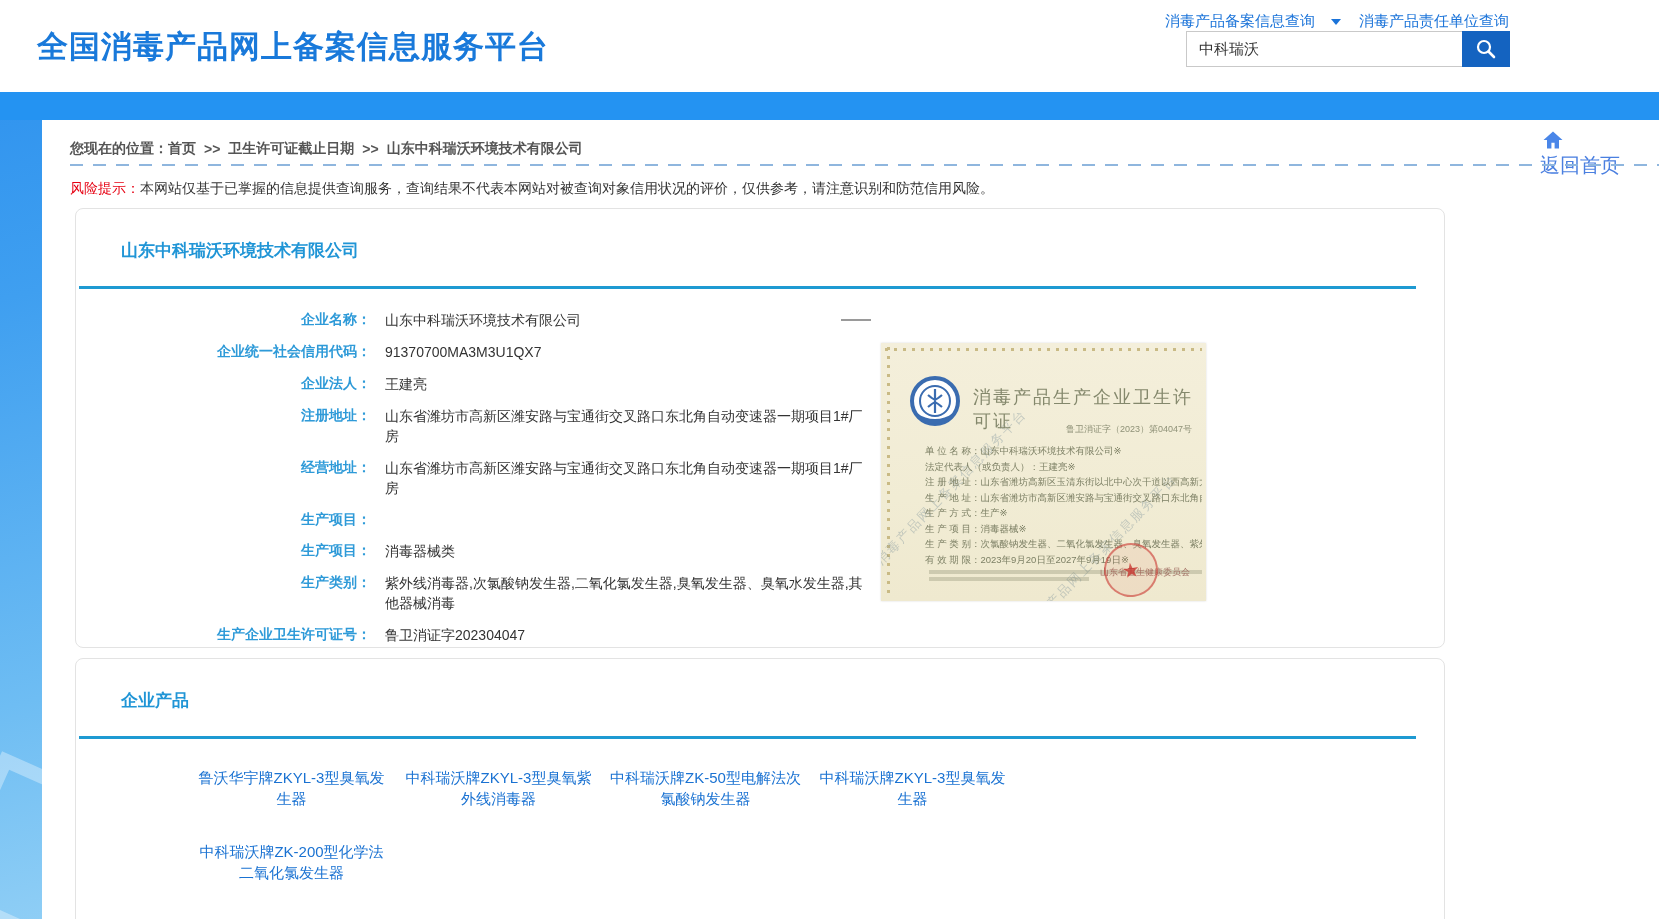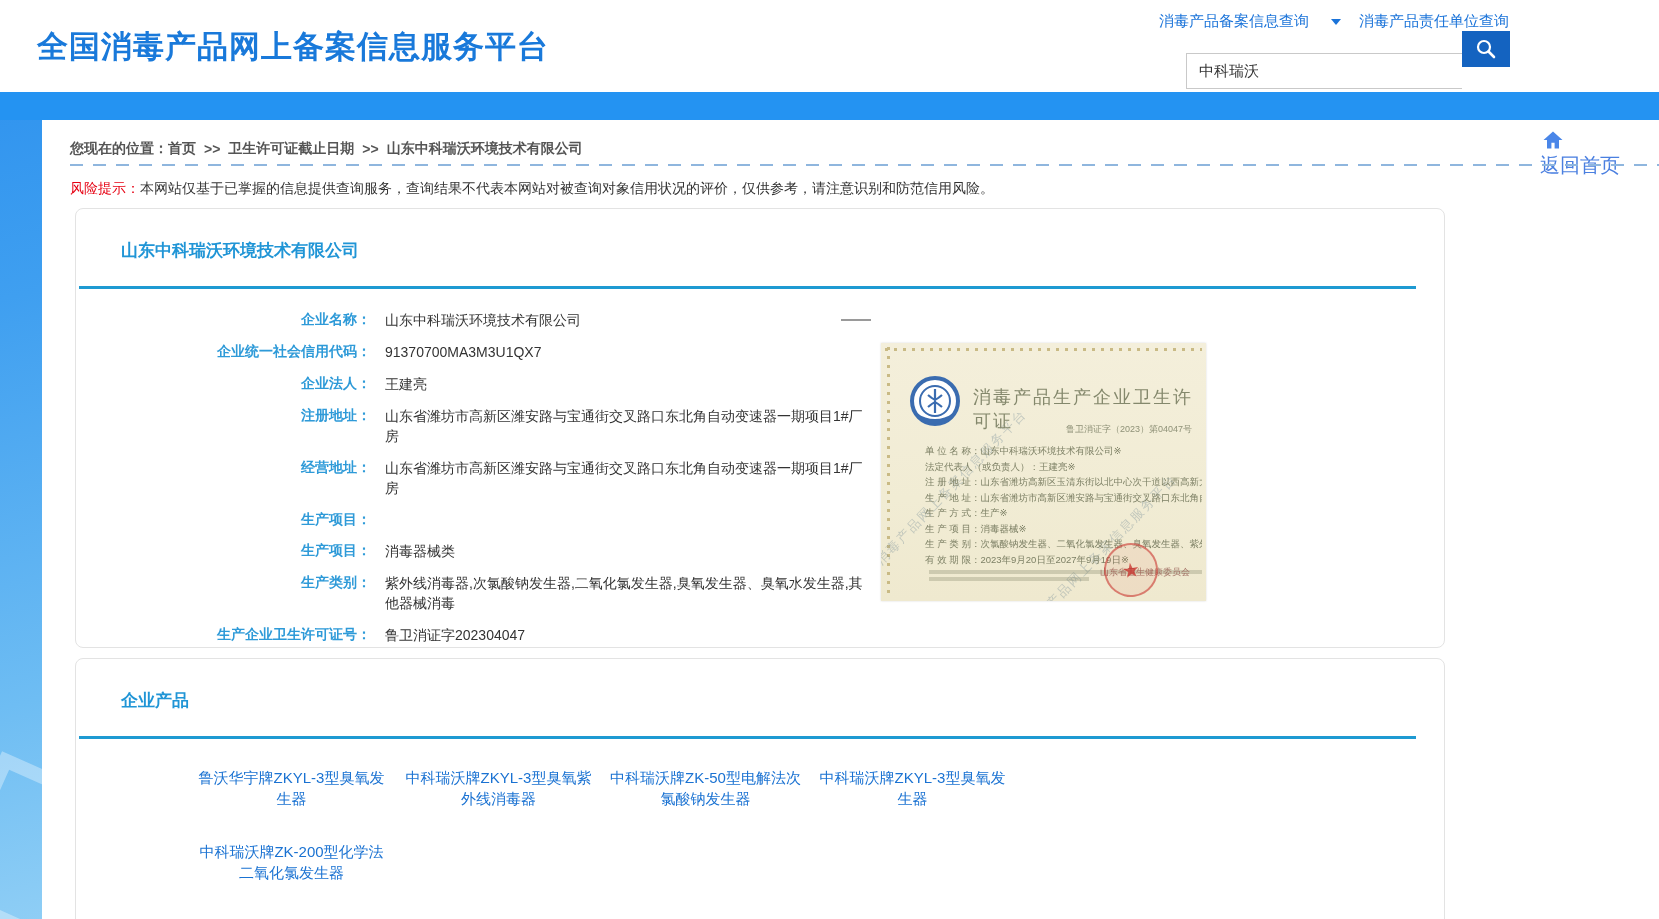--- a/index.html
+++ b/index.html
@@ -16,24 +16,24 @@
   .petal.p3 { width:170px; height:240px; right:-30px; top:650px; transform:rotate(60deg); background:#60b9f2; }
   .stem { position:absolute; width:3px; height:260px; right:60px; top:680px; transform:rotate(38deg); background:rgba(255,255,255,.55); }
   .molecule { position:absolute; right:0; top:210px; opacity:.65; }
   .left-shape { position:absolute; left:-40px; bottom:-30px; width:220px; height:160px;
     border:14px solid rgba(255,255,255,.35); transform:rotate(24deg); }
 
   
   .header { position:absolute; top:0; left:0; width:1659px; height:92px; background:#ffffff; z-index:5; }
   .site-title { position:absolute; left:37px; top:26px; font-size:31px; font-weight:bold; color:#1979da; letter-spacing:1px; }
   .top-links { position:absolute; top:12px; right:150px; font-size:15px; color:#1a73d9; display:flex; align-items:center; gap:18px; }
-  .top-link { color:#1a73d9; cursor:pointer; display:flex; align-items:center; gap:22px; }
+  .top-link { color:#1a73d9; cursor:pointer; display:flex; align-items:center; gap:16px; }
   .caret-down { width:0; height:0; border-left:5px solid transparent; border-right:5px solid transparent; border-top:6px solid #1a73d9; display:inline-block; }
   .search-wrap { position:absolute; top:31px; right:149px; display:flex; }
-  .search-input { width:276px; height:36px; border:1px solid #c9c9c9; border-right:none; padding:0 12px; font-size:15px; color:#333; outline:none;margin-top:22px; }
+  .search-input { width:276px; height:36px; border:1px solid #c9c9c9; border-right:none; padding:0 12px; font-size:15px; color:#333; outline:none; }
   .search-btn { width:48px; height:36px; background:#1463c0; border:none; display:flex; align-items:center; justify-content:center; cursor:pointer; }
 
   .blue-band { position:absolute; top:92px; left:0; width:1659px; height:28px; background:#2493f2; z-index:4; }
 
   
   .container { position:absolute; left:42px; top:120px; width:1644px; height:799px; background:#ffffff; z-index:6; overflow:hidden; }
 
   .breadcrumb-row { position:absolute; left:28px; top:14px; right:28px; height:30px; font-size:14px; font-weight:bold; color:#555; display:flex; align-items:center; }
   .crumb-link { color:#555; cursor:pointer; }
   .crumb-sep { margin:0 8px; color:#555; }

